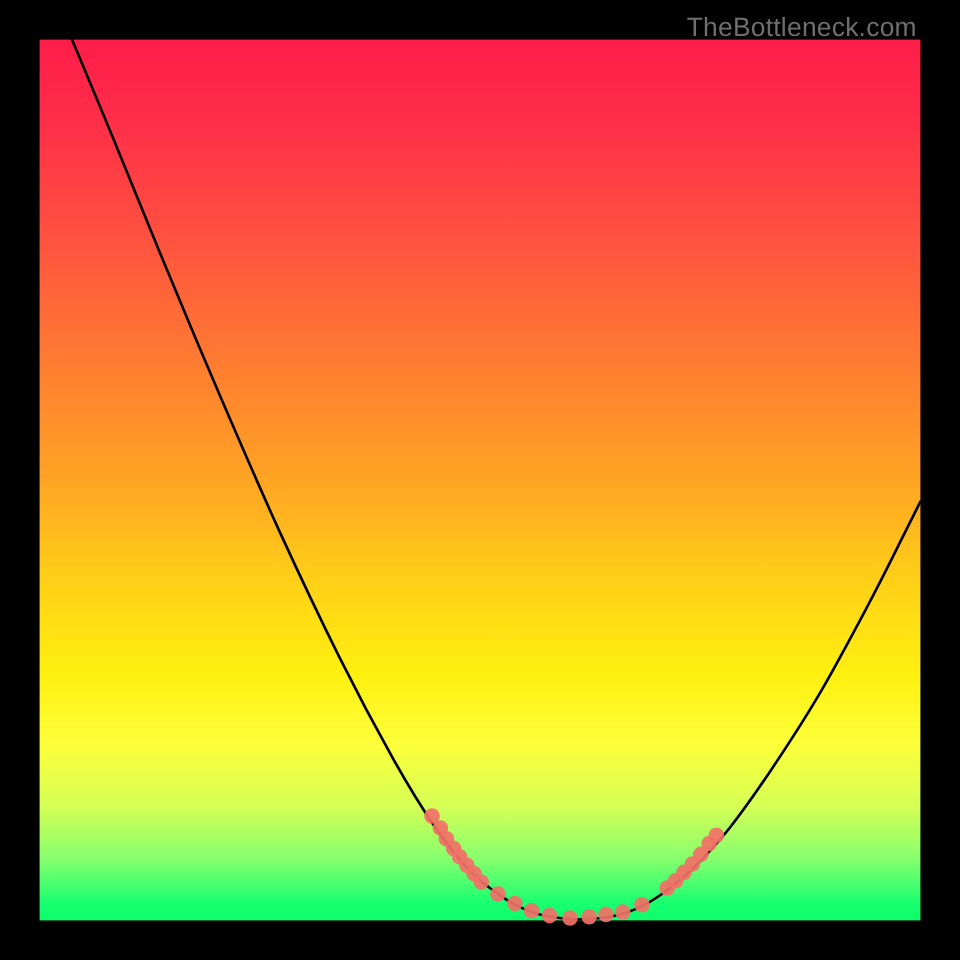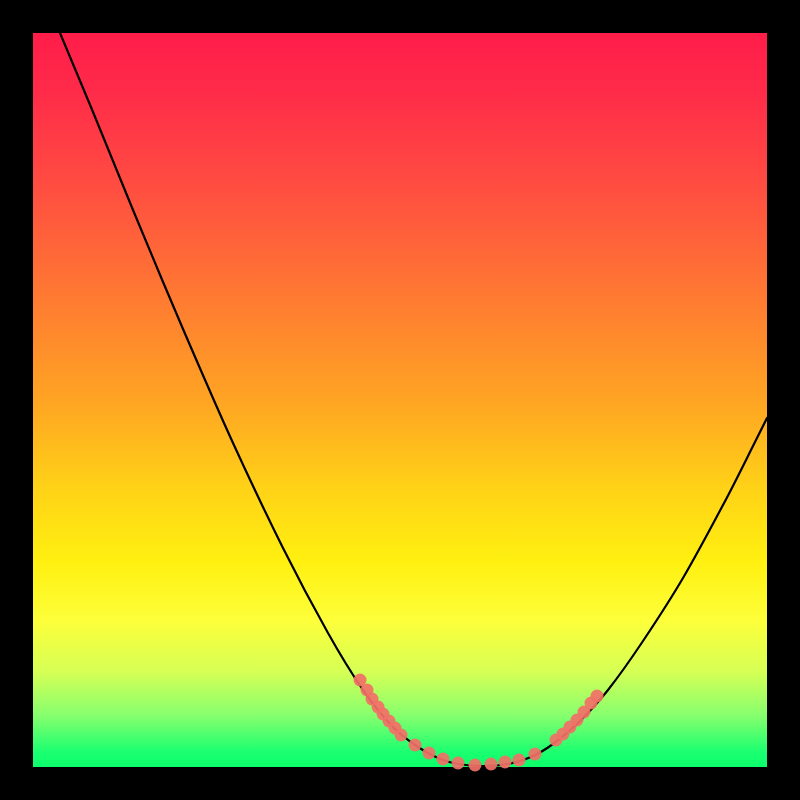--- a/index.html
+++ b/index.html
@@ -93,14 +93,15 @@
           <circle cx="530" cy="701" r="6.5" fill="#f27067" fill-opacity="0.92"></circle>
           <circle cx="537" cy="694" r="6.5" fill="#f27067" fill-opacity="0.92"></circle>
           <circle cx="544" cy="687" r="6.5" fill="#f27067" fill-opacity="0.92"></circle>
           <circle cx="551" cy="679" r="6.5" fill="#f27067" fill-opacity="0.92"></circle>
           <circle cx="558" cy="670" r="6.5" fill="#f27067" fill-opacity="0.92"></circle>
           <circle cx="564" cy="663" r="6.5" fill="#f27067" fill-opacity="0.92"></circle>
         </g>
     </svg>
   </div>
 
+  <div class="watermark">TheBottleneck.com</div>
 
 </div>
 
 </body></html>

